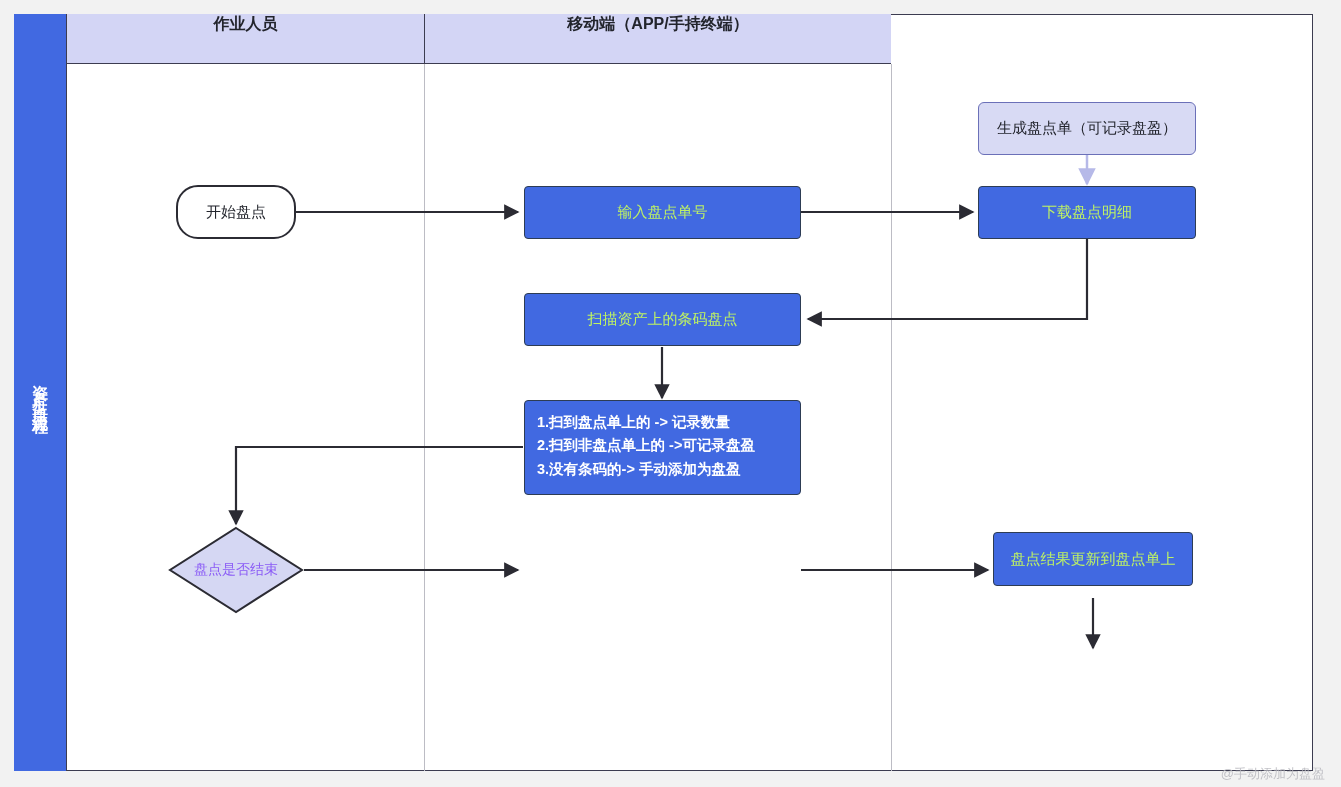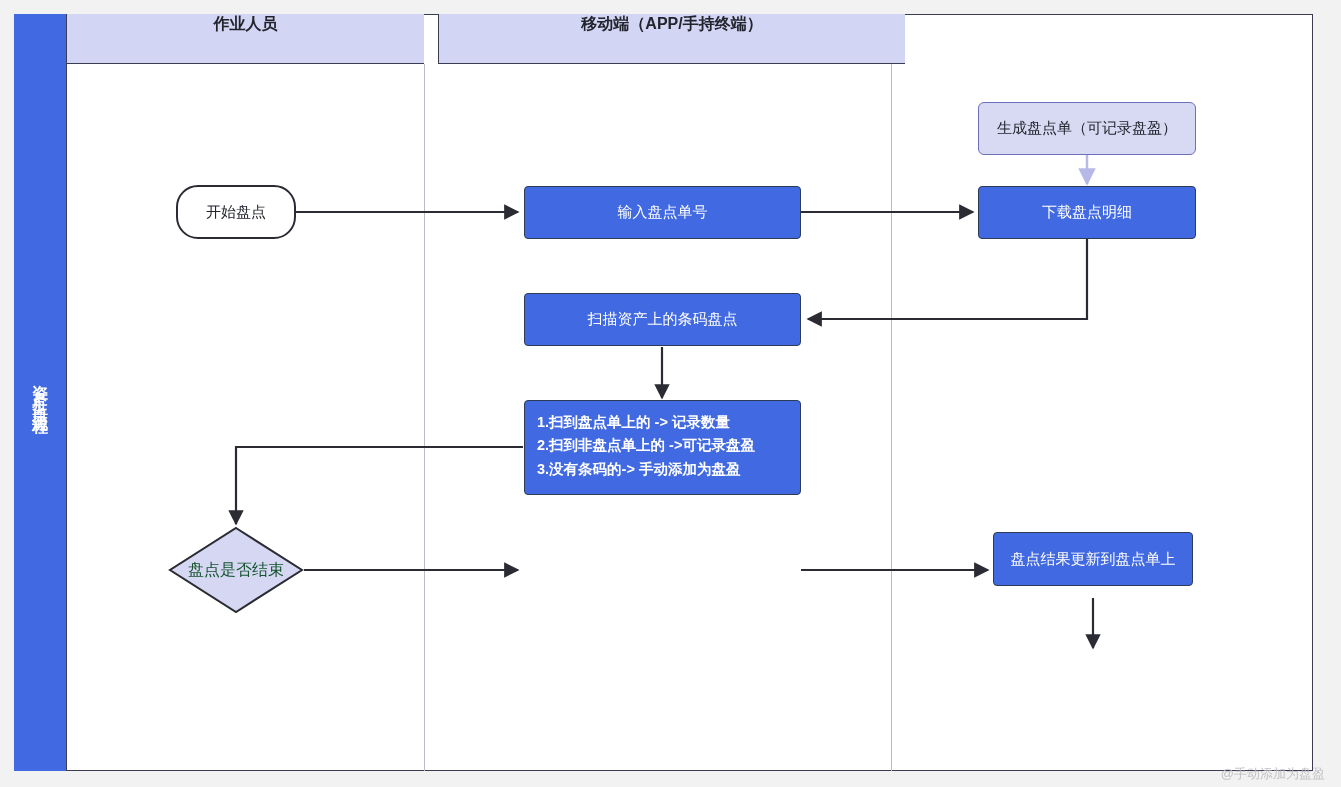--- a/index.html
+++ b/index.html
@@ -61,21 +61,21 @@
     background: #d3d5f5;
     border-bottom: 1px solid #3c3c50;
     display: flex;
     align-items: flex-start;
     justify-content: center;
     font-weight: bold;
     font-size: 16px;
     color: #22242c;
   }
   .col-head.c1 { left: 67px;  width: 357px; }
-  .col-head.c2 { left: 424px; width: 467px; border-left: 1px solid #3c3c50; margin-left: 14px; }
+  .col-head.c2 { left: 424px; width: 467px; border-left: 1px solid #3c3c50; }
   .col-head.c3 { left: 891px; width: 422px; border-left: 1px solid #3c3c50; }
 
   
   .col-sep {
     position: absolute;
     top: 64px;
     width: 1px;
     height: 707px;
     background: #bcbcc4;
   }
@@ -90,21 +90,21 @@
     align-items: center;
     justify-content: center;
     text-align: center;
     font-size: 15px;
     line-height: 1.35;
   }
   .node.process {
     background: #4169E1;
     border: 1px solid #2d3c54;
     border-radius: 4px;
-    color: #ffffff;
+    color: #bef264;
   }
   .node.terminator {
     background: #ffffff;
     border: 2px solid #2b2b33;
     border-radius: 22px;
     color: #22242c;
   }
   .node.preset {
     background: #d8daf4;
     border: 1px solid #6b70b8;
@@ -133,22 +133,22 @@
   .diamond-shape {
     position: absolute;
     inset: 0;
   }
   .diamond-label {
     position: absolute;
     inset: 0;
     display: flex;
     align-items: center;
     justify-content: center;
-    font-size: 16px;
-    color: #14532d;
+    font-size: 14px;
+    color: #8b5cf6;
     white-space: nowrap;
   }
 
   
   #edges {
     position: absolute;
     left: 0; top: 0;
     width: 1341px;
     height: 787px;
     pointer-events: none;

